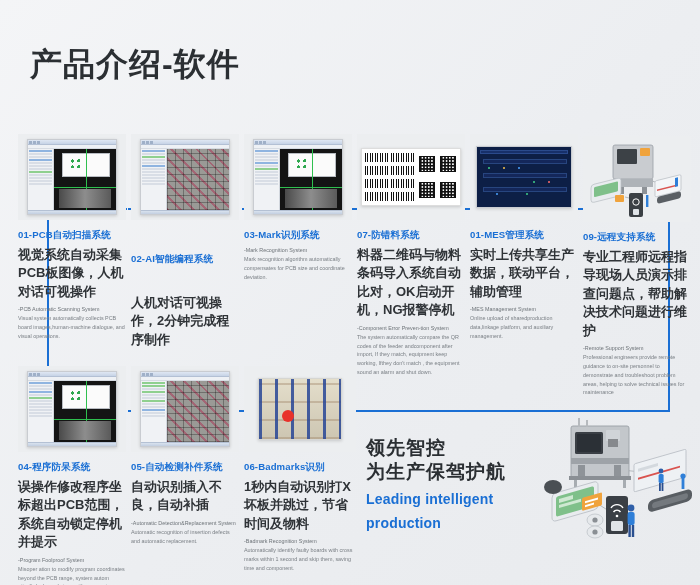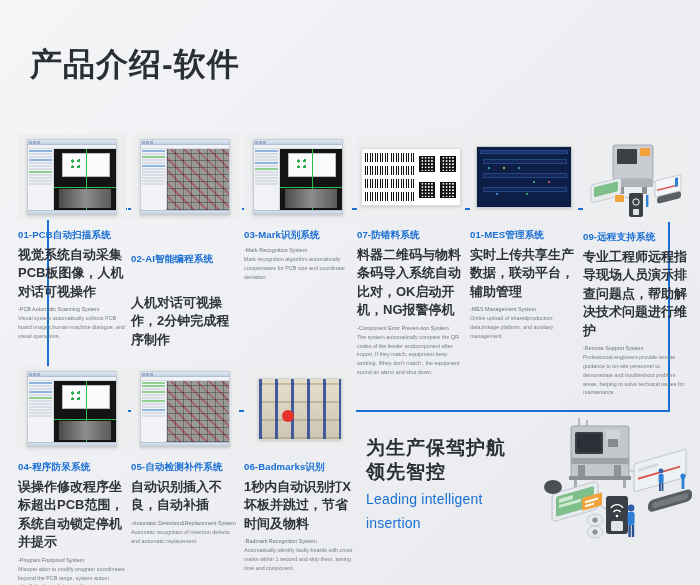--- a/index.html
+++ b/index.html
@@ -170,21 +170,21 @@
     position:relative;
   }
   .red-dot { position:absolute; left:28%; top:52%; width:12px; height:12px; background:#e8312a; border-radius:50%; }
 
   
   .slogan { position:absolute; }
   .slogan .cn {
     font-size: 19px; font-weight: 900; color:#2b2f33; line-height:1.25; letter-spacing:1px;
   }
   .slogan .en {
-    font-size: 14px; font-weight: 400; color:#1a6fd4; line-height:1.3; margin-top:6px; letter-spacing:.2px;
+    font-size: 14px; font-weight: 700; color:#1a6fd4; line-height:1.3; margin-top:6px; letter-spacing:.2px;
   }
 
   .illus { position:absolute; }
 </style>
 </head>
 <body>
 
 <div id="root">
 
   <div class="page-title">产品介绍-软件</div>
@@ -527,24 +527,24 @@
           </div>
       </div>
     </div>
     <div class="card-title">06-Badmarks识别</div>
     <div class="card-sub">1秒内自动识别打X坏板并跳过，节省时间及物料</div>
     <div class="card-en-title">-Badmark Recognition System</div>
     <div class="card-en">Automatically identify faulty boards with cross marks within 1 second and skip them, saving time and component.</div>
   </div>
 
   <div class="slogan" style="left:366px; top:436px; width:190px;">
+    <div class="cn">领先智控</div>
     <div class="cn">为生产保驾护航</div>
-    <div class="cn">领先智控</div>
     <div class="en">Leading intelligent</div>
-    <div class="en">insertion</div>
+    <div class="en">production</div>
   </div>
 
   <div class="illus" style="left:538px; top:408px; width:160px; height:177px;">
     <svg width="160" height="177" viewBox="0 0 160 177">
       <g stroke="#a7acb1" stroke-width="0.8" fill="none">
         <path d="M62 60 L104 64 M46 86 L26 94 M60 96 L82 110 M104 64 L118 74"></path>
       </g>
 
       <rect x="33" y="18" width="58" height="52" rx="2" fill="#c3c7cb" stroke="#9aa0a6" stroke-width="0.9"></rect>
       <rect x="37" y="24" width="28" height="22" rx="1.5" fill="#3a3f45"></rect>

